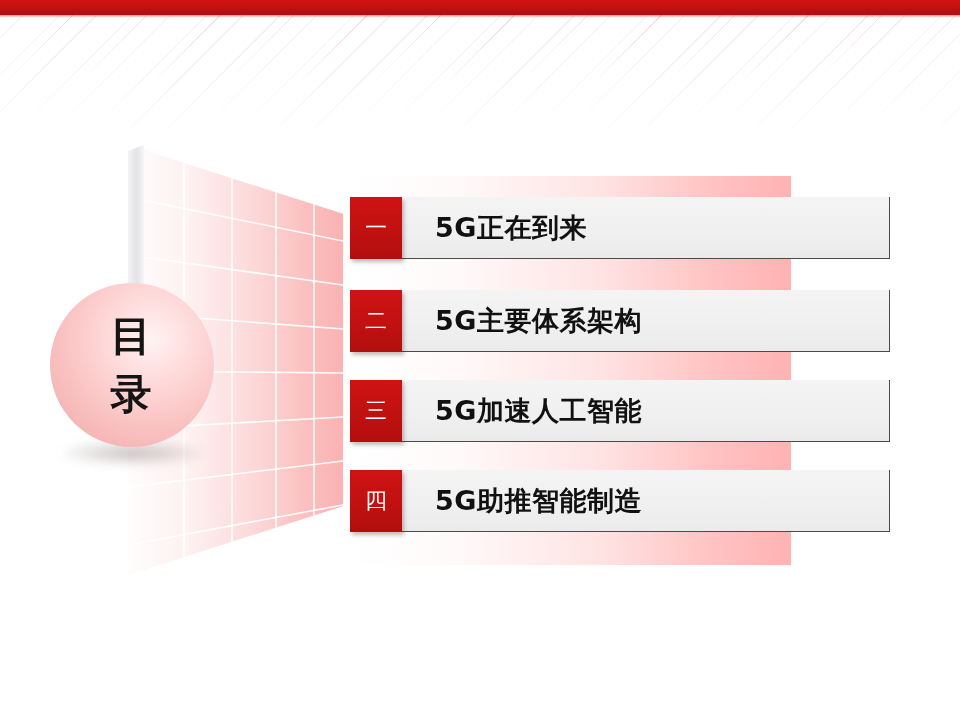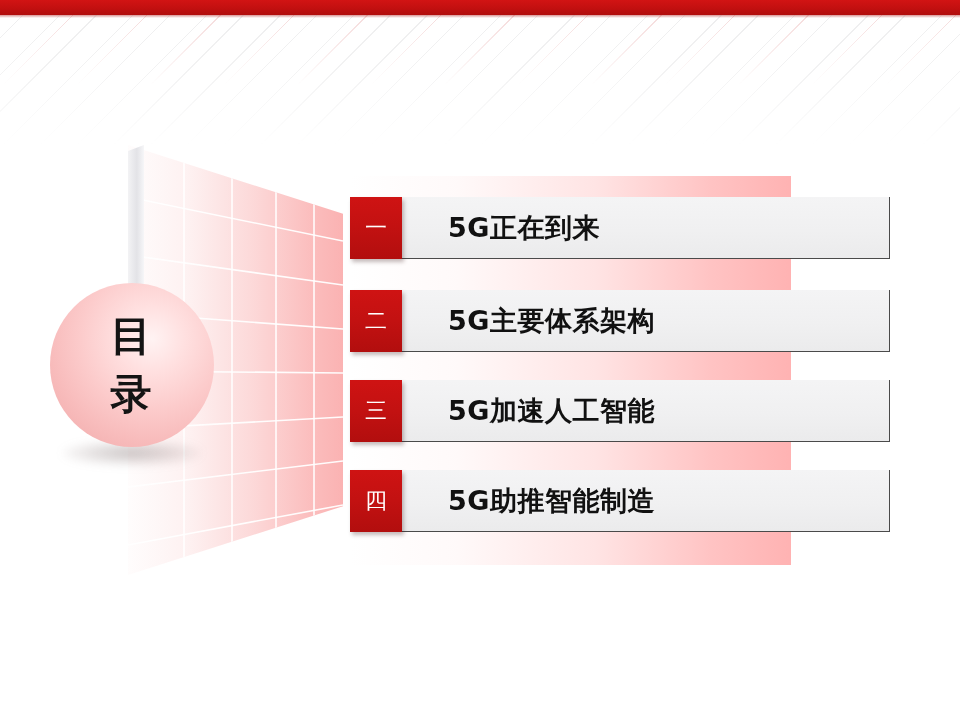--- a/index.html
+++ b/index.html
@@ -166,21 +166,21 @@
     position: relative;
     z-index: 2;
   }
   .row-bar {
     flex: 1 1 auto;
     background: linear-gradient(180deg, #f4f4f5 0%, #f0f0f1 55%, #ebebec 100%);
     border-right: 1.5px solid #4a4a4a;
     border-bottom: 1.5px solid #4a4a4a;
     display: flex;
     align-items: center;
-    padding-left: 46px;
+    padding-left: 33px;
     box-sizing: border-box;
   }
   .row-text {
     color: #111111;
     font-size: 27px;
     font-weight: 700;
     letter-spacing: 0.5px;
     font-family: "DejaVu Sans", "Liberation Sans", sans-serif;
     white-space: nowrap;
   }

